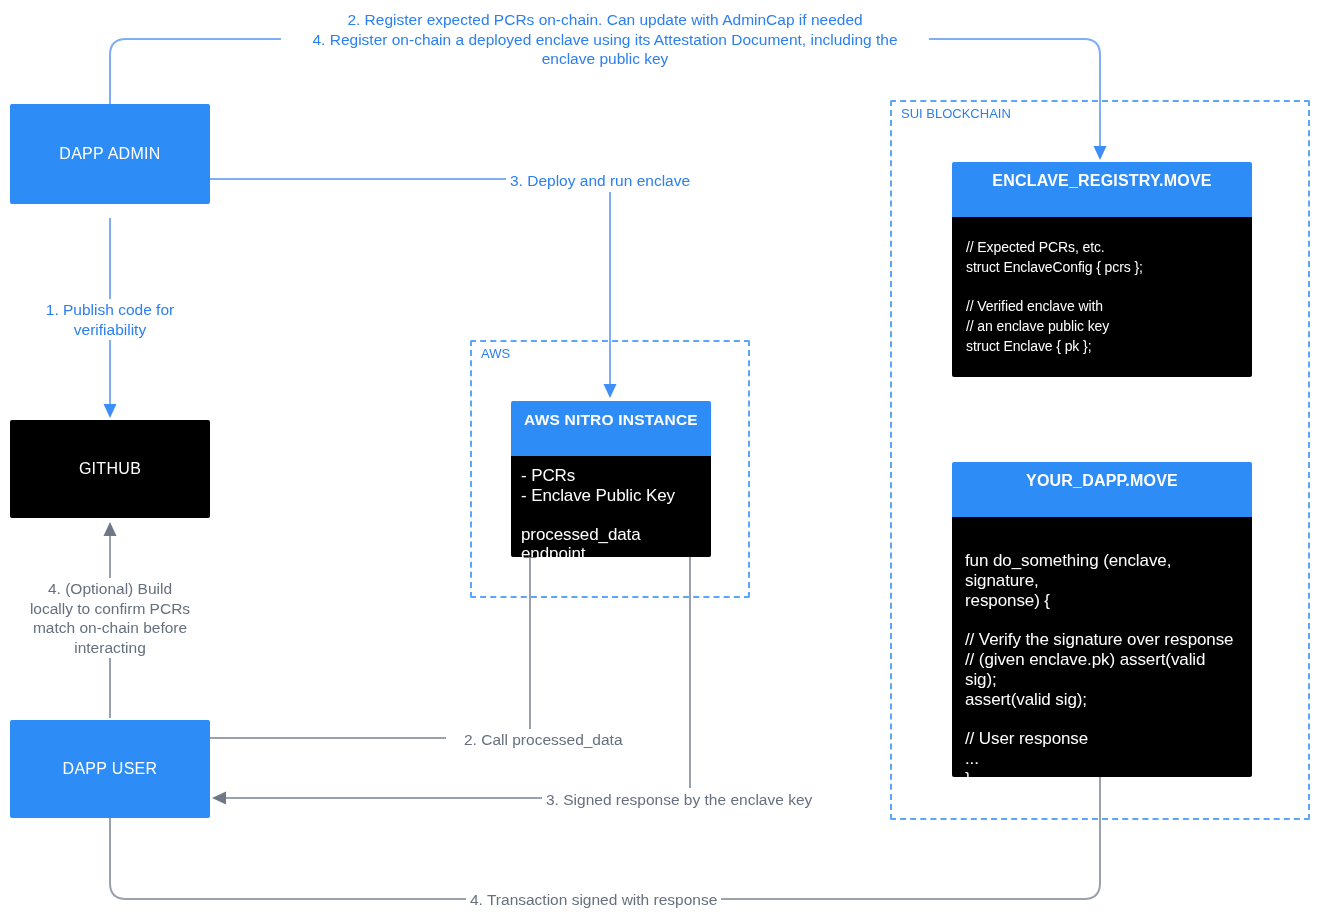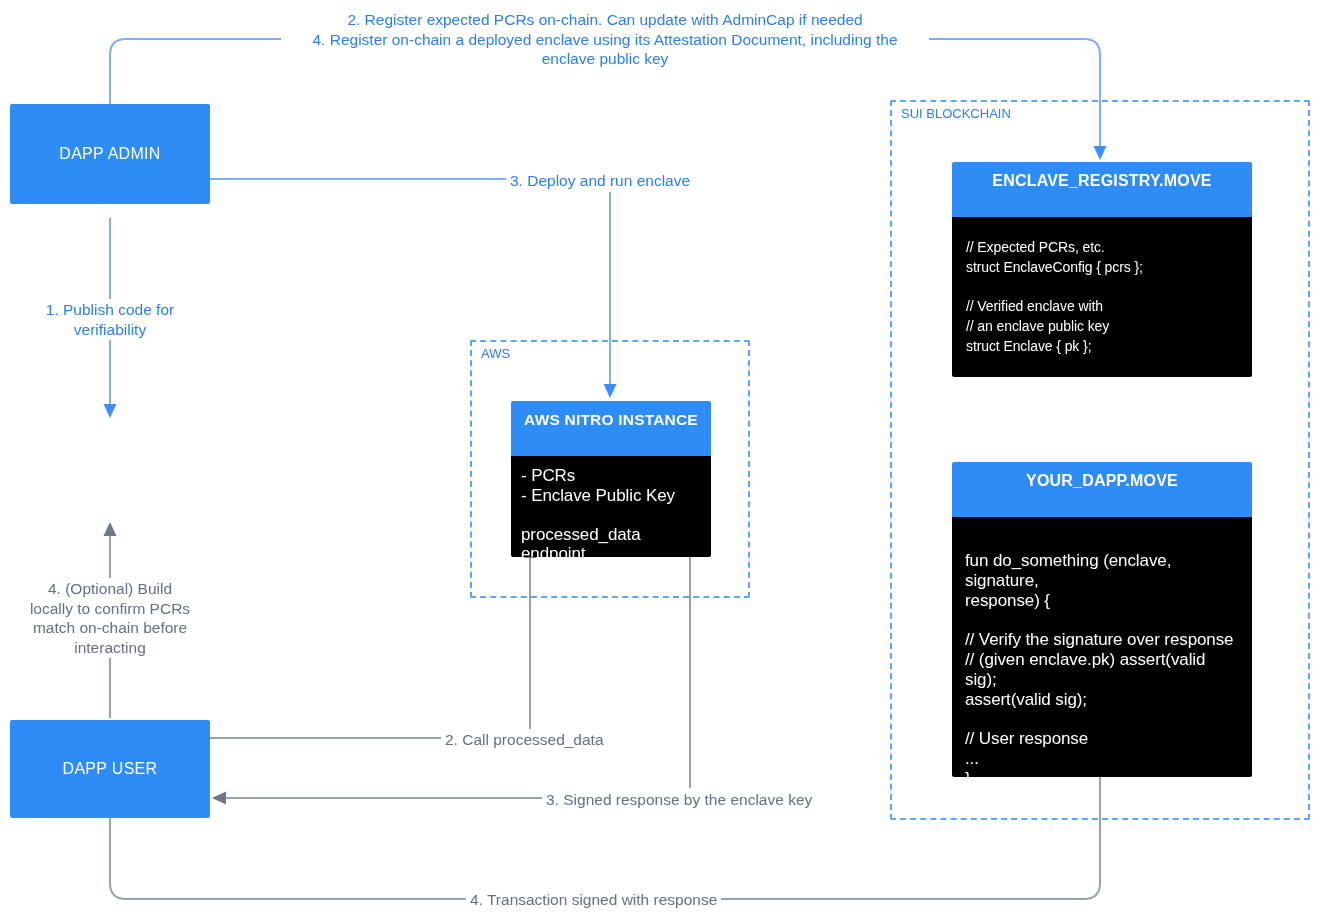--- a/index.html
+++ b/index.html
@@ -114,38 +114,41 @@
 // User response
 ...
 }</div>
     </div>
   </div>
 
   <div class="solid-node blue-node" style="left:10px;top:104px;width:200px;height:100px;">
     <span>DAPP ADMIN</span>
   </div>
 
+  <div class="solid-node black-node" style="left:10px;top:420px;width:200px;height:98px;">
+    <span>GITHUB</span>
+  </div>
 
   <div class="solid-node blue-node" style="left:10px;top:720px;width:200px;height:98px;">
     <span>DAPP USER</span>
   </div>
 
   <div class="edge-label blue center" style="left:281px;top:9px;width:648px;">2. Register expected PCRs on-chain. Can update with AdminCap if needed
 4. Register on-chain a deployed enclave using its Attestation Document, including the
 enclave public key</div>
 
   <div class="edge-label blue center" style="left:30px;top:299px;width:160px;">1. Publish code for
 verifiability</div>
 
   <div class="edge-label blue" style="left:506px;top:170px;">3. Deploy and run enclave</div>
 
   <div class="edge-label gray center" style="left:15px;top:578px;width:190px;">4. (Optional) Build
 locally to confirm PCRs
 match on-chain before
 interacting</div>
 
-  <div class="edge-label gray" style="left:441px;top:729px;">2. Call processed_data</div>
+  <div class="edge-label gray" style="left:460px;top:729px;">2. Call processed_data</div>
 
   <div class="edge-label gray" style="left:542px;top:789px;">3. Signed response by the enclave key</div>
 
   <div class="edge-label gray" style="left:466px;top:889px;">4. Transaction signed with response</div>
 
 </div>
 
 </body></html>

